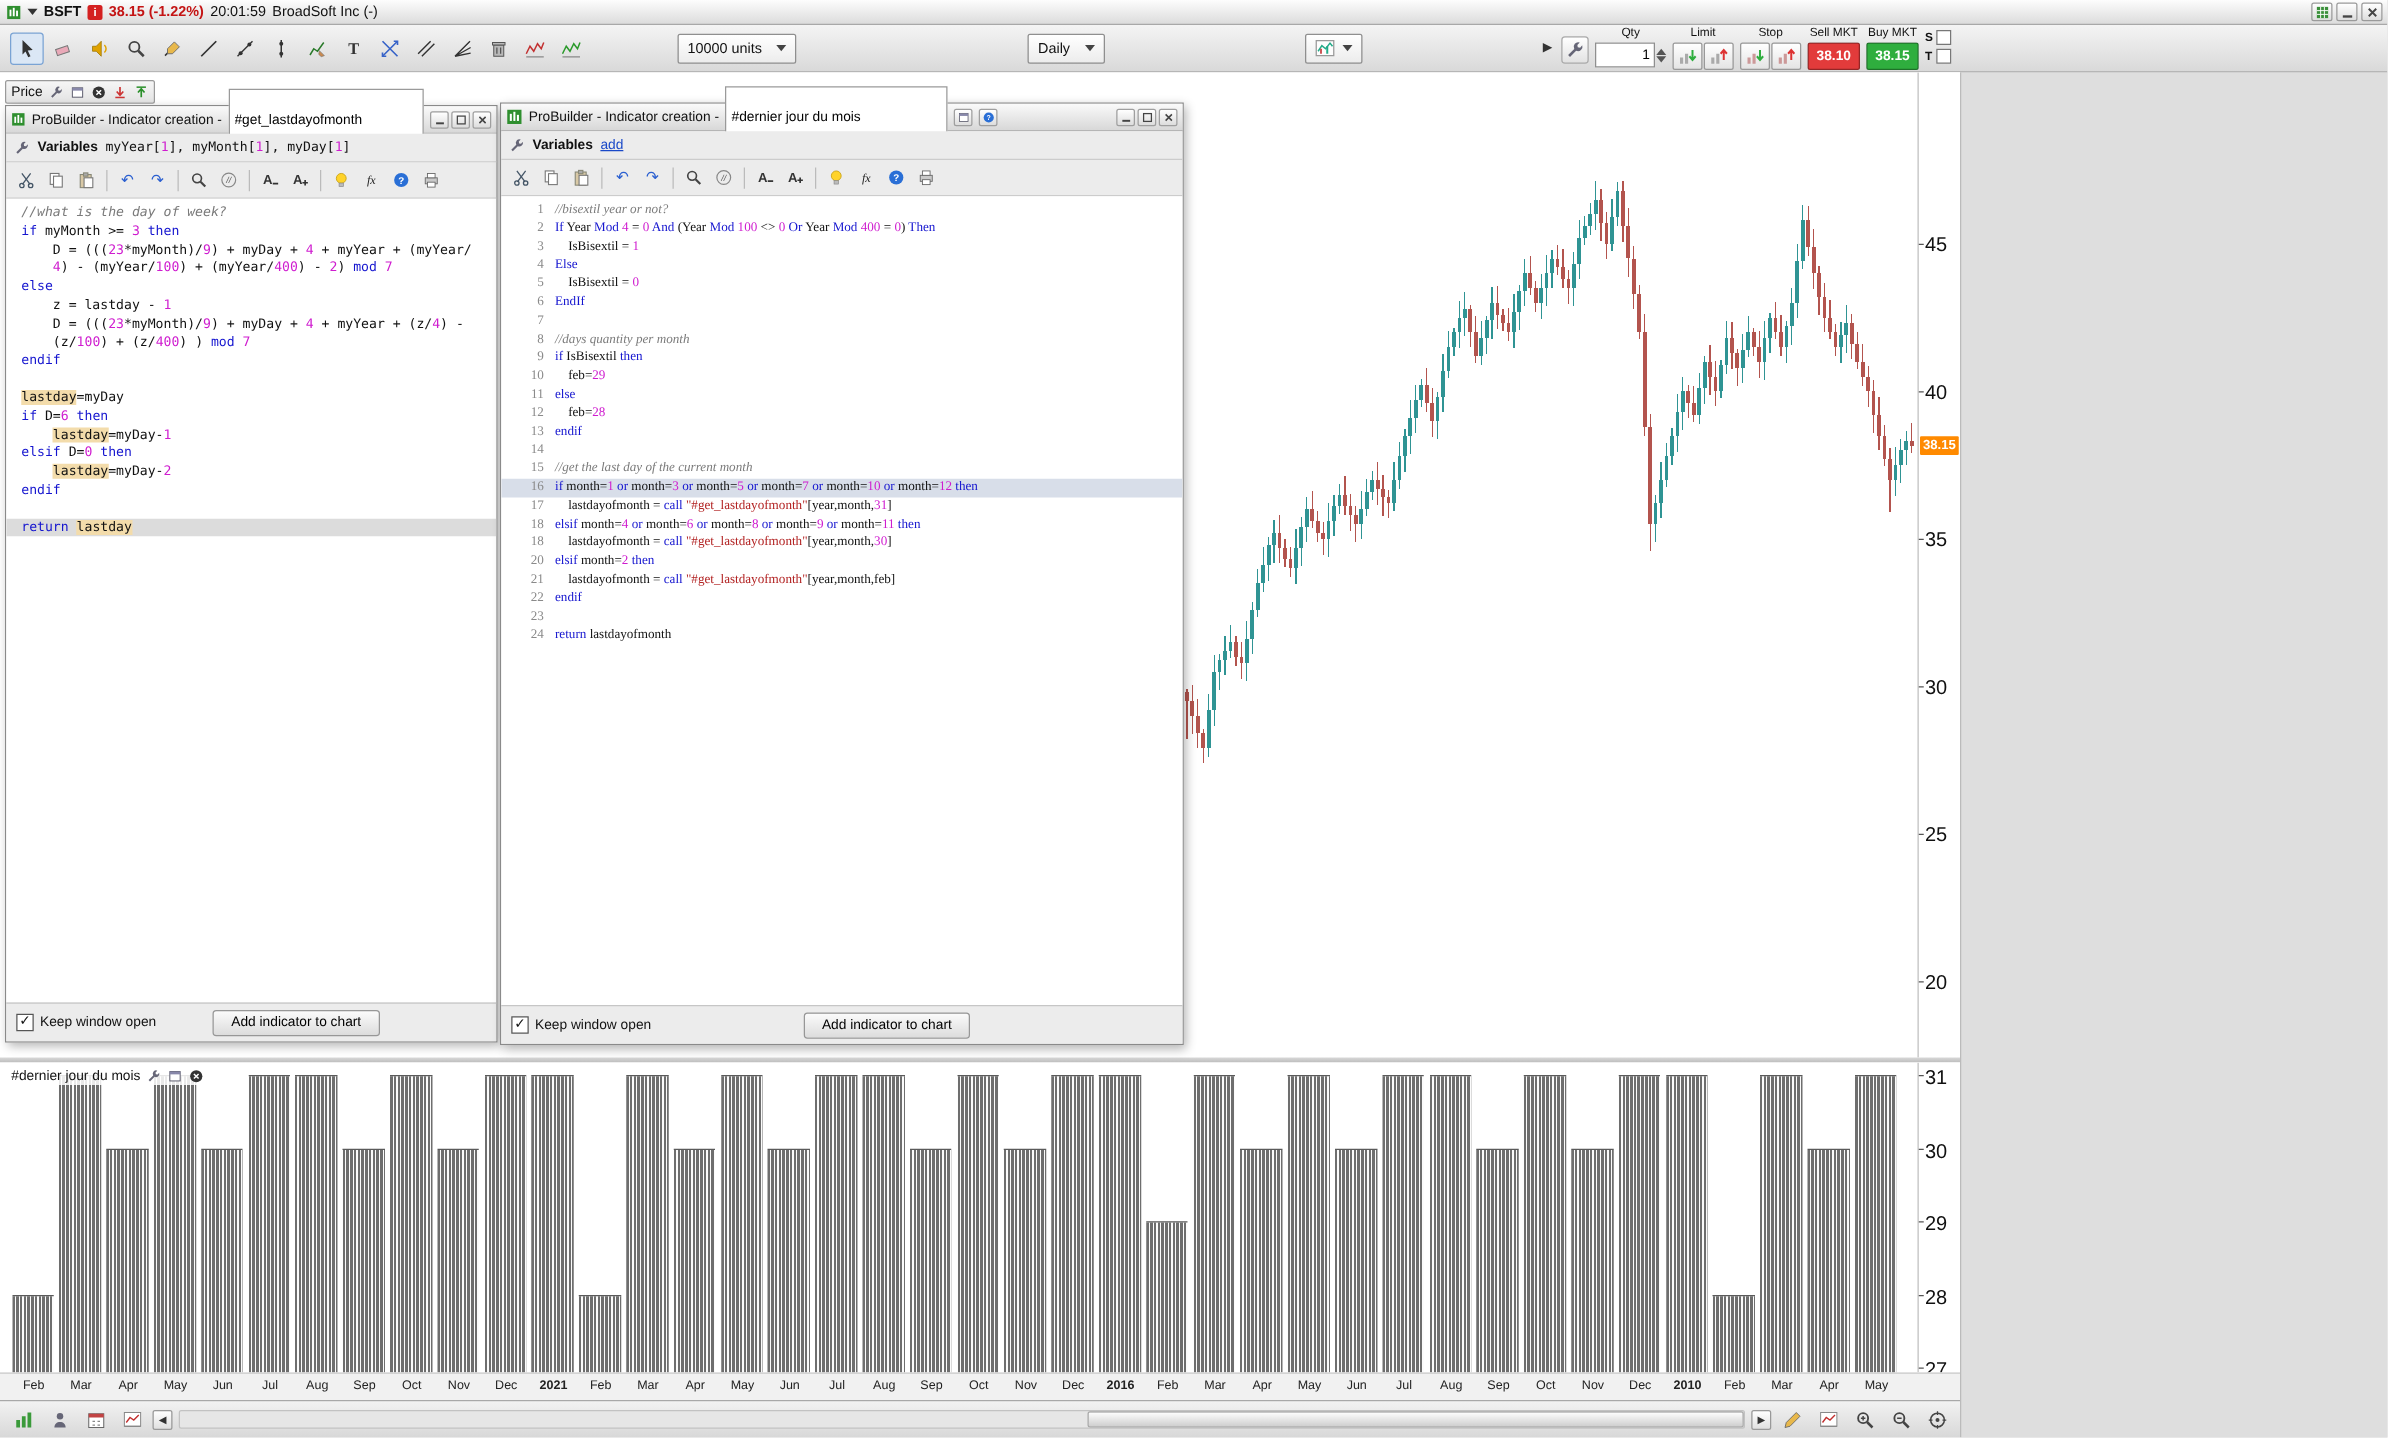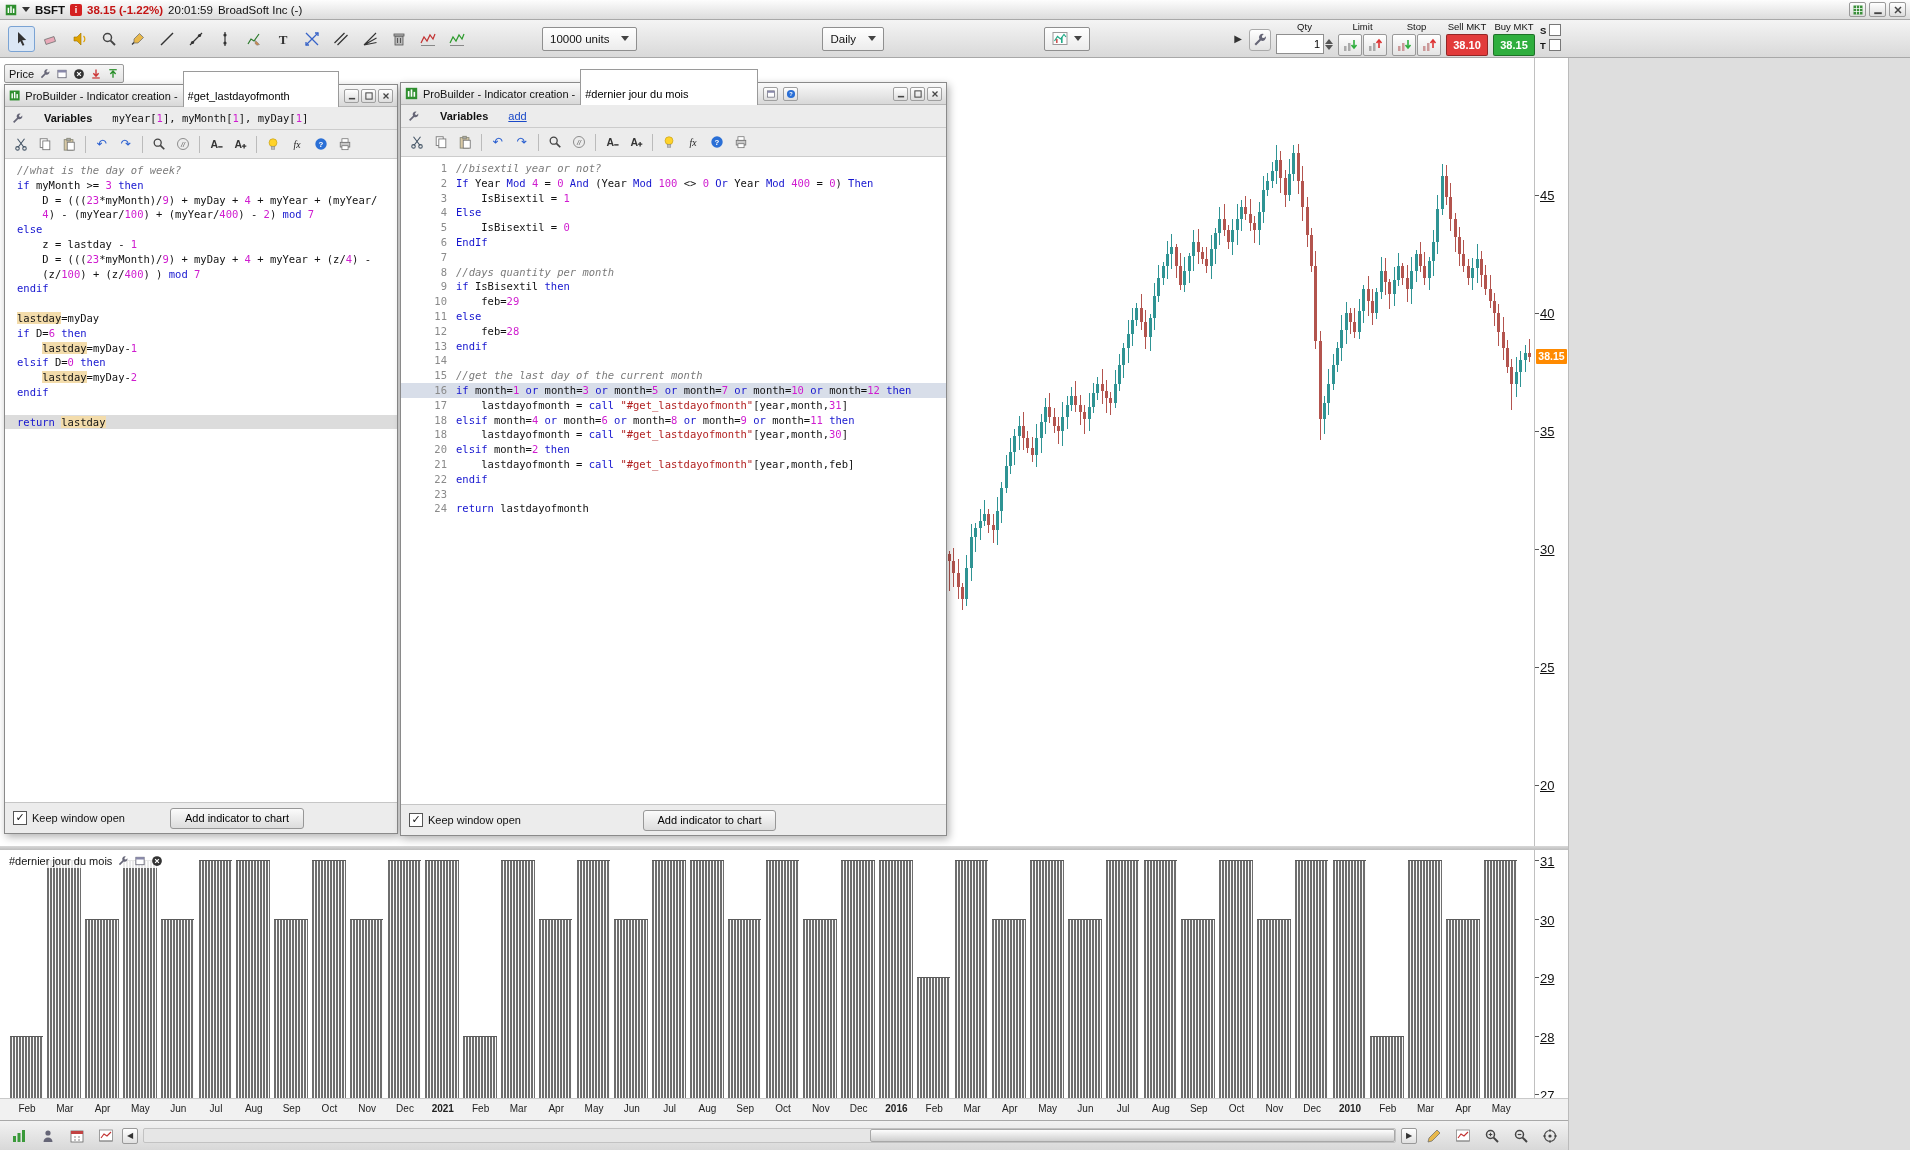--- a/index.html
+++ b/index.html
@@ -54,21 +54,21 @@
   .strow{display:flex;align-items:center;gap:3px;font-size:9.5px;font-weight:bold;}
   .minibox{width:10px;height:10px;border:1px solid #777;background:#fff;display:inline-block;}
 
   
   .chartwin{position:absolute;left:0;top:58px;width:1568px;height:1092px;background:#fff;}
   .void{position:absolute;left:1568px;top:58px;width:342px;height:1092px;background:#dedede;border-left:1px solid #bbb;box-sizing:border-box;}
 
   .price-panel{position:absolute;left:0;top:0;width:1568px;height:788px;background:#fff;}
   #candlesvg{position:absolute;left:0;top:0;}
   .axis-gutter{position:absolute;left:1534px;top:0;width:34px;background:#fff;border-left:1px solid #c0c0c0;box-sizing:border-box;}
-  .axis-label{position:absolute;left:5px;font-size:13px;color:#111;text-decoration:underline;}
+  .axis-label{position:absolute;left:5px;font-size:16px;color:#111;}
   .axis-tick{position:absolute;left:0;width:4px;height:1px;background:#555;}
   .last-badge{position:absolute;left:1px;width:31px;height:15px;background:#ff8a00;color:#fff;font-size:10.5px;font-weight:bold;
     display:flex;align-items:center;justify-content:center;border-radius:1px;}
 
   .price-tab{position:absolute;left:4px;top:6px;height:17px;background:linear-gradient(#f6f6f6,#e3e3e3);
     border:1px solid #9a9a9a;border-radius:2px;display:flex;align-items:center;gap:4px;padding:0 4px;font-size:11px;}
   .mini-ic{width:13px;height:13px;border:none;background:transparent;padding:0;display:flex;align-items:center;justify-content:center;}
   .mini-ic .ic{width:12px;height:12px;}
 
   .splitter{position:absolute;left:0;top:788px;width:1568px;height:4px;background:linear-gradient(#d8d8d8,#bdbdbd);cursor:row-resize;}
@@ -90,31 +90,31 @@
 
   
   .pbwin{position:absolute;background:#efefef;border:1px solid #8a8a8a;box-shadow:2px 3px 8px rgba(0,0,0,.30);z-index:10;display:flex;flex-direction:column;}
   .pb-title{height:21px;background:linear-gradient(#fafafa,#d8d8d8);border-bottom:1px solid #b5b5b5;
     display:flex;align-items:center;gap:5px;padding:0 4px;flex:0 0 auto;}
   .pb-title-text{font-size:11px;white-space:nowrap;}
   .pb-name{height:15px;border:1px solid #9a9a9a;font-size:11px;padding:16px 4px;width:168px;background:#fff;}
   .winbtns{margin-left:auto;display:flex;gap:2px;}
   .winbtn{width:15px;height:14px;border:1px solid #9f9f9f;background:linear-gradient(#fff,#ddd);padding:0;display:flex;align-items:center;justify-content:center;border-radius:2px;}
   .winbtn .ic{width:10px;height:10px;}
-  .pb-vars{height:22px;background:#ececec;border-bottom:1px solid #cccccc;display:flex;align-items:center;gap:20px;padding:0 6px;flex:0 0 auto;}
+  .pb-vars{height:22px;background:#ececec;border-bottom:1px solid #cccccc;display:flex;align-items:center;gap:6px;padding:0 6px;flex:0 0 auto;}
   .pb-vars b{font-size:11px;}
   .addlink{color:#1a49c8;text-decoration:underline;font-size:11px;cursor:pointer;}
   .pb-tools{height:28px;background:#ececec;border-bottom:1px solid #cccccc;display:flex;align-items:center;gap:2px;padding:0 5px;flex:0 0 auto;}
   .pb-tools .tbtn{width:22px;height:22px;}
   .pb-tools .ic{width:14px;height:14px;}
   .tsep{width:1px;height:17px;background:#bbb;margin:0 3px;}
   .pb-code{flex:1;background:#fff;overflow:hidden;padding:4px 0 0 0;
     font-family:"DejaVu Sans Mono","Liberation Mono",monospace;font-size:10.5px;line-height:14.8px;}
   .cl{white-space:pre;padding-left:12px;}
-  .cl.withnum{padding-left:20px;}
+  .cl.withnum{padding-left:8px;font-family:Liberation Serif, serif;}
   .cl.bg-sel{background:#dcdcdc;}
   .cl.bg-sel2{background:#d8dee9;}
   .ln{display:inline-block;width:26px;text-align:right;color:#8a8a8a;margin-right:9px;}
   .tk-c{color:#7a7a7a;font-style:italic;}
   .tk-k{color:#1515cf;}
   .tk-n{color:#cf1ccf;}
   .tk-str{color:#b22222;}
   .tk-t{color:#111;}
   .tk-h{color:#111;background:#f3dcab;}
   .mono{font-family:"DejaVu Sans Mono","Liberation Mono",monospace;font-size:10.5px;}

